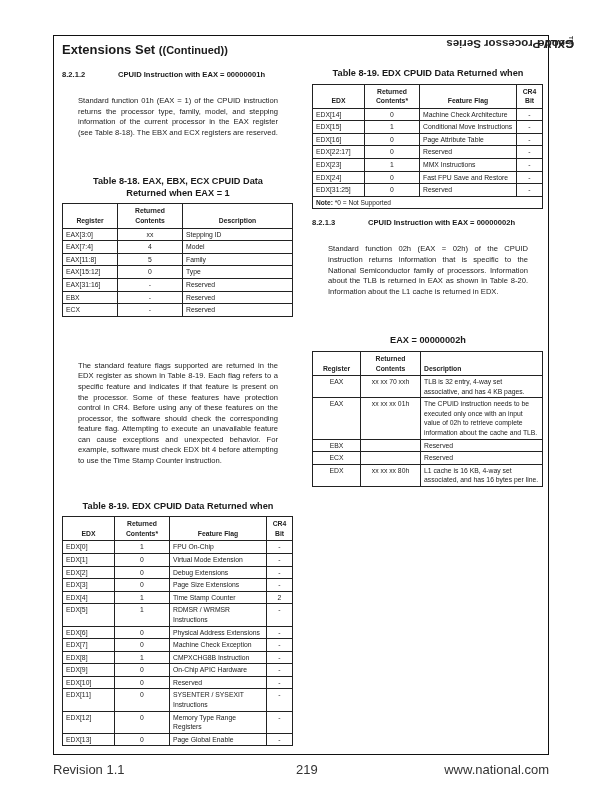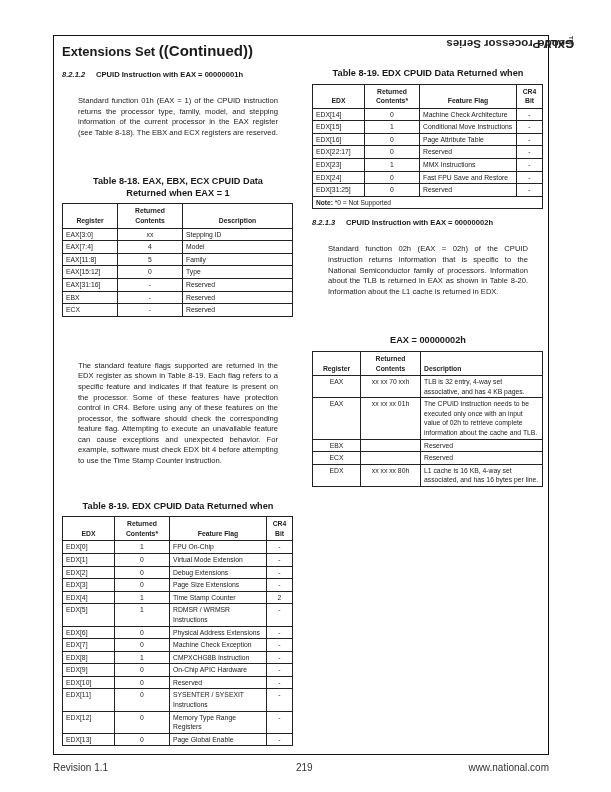--- a/index.html
+++ b/index.html
@@ -1,40 +1,40 @@
 <!DOCTYPE html>
 <html><head>
 <meta charset="utf-8">
 <style>
   html, body { margin: 0; padding: 0; background: #ffffff; }
   body { width: 611px; height: 792px; position: relative; overflow: hidden;
          font-family: "Liberation Sans", sans-serif; color: #1a1a1a; }
   .frame { position: absolute; left: 53px; top: 35px; width: 496px; height: 720px;
            border: 1px solid #111; border-top-width: 1.5px; box-sizing: border-box; }
   .page-title { position: absolute; left: 62px; top: 42px; font-size: 13px; font-weight: bold; }
-  .page-title .cont { font-size: 15px; }
+  .page-title .cont { font-size: 11px; }
   .side-title { position: absolute; left: 560px; top: 36px; width: 16px; height: 200px; }
   .side-title span { position: absolute; left: 0; top: 0; transform-origin: 0 0;
                      transform: translate(14px, 0) rotate(90deg); white-space: nowrap;
                      font-size: 11.5px; font-weight: bold; color: #222; }
   .side-title sup { font-size: 6px; }
   .col { position: absolute; }
   .left-col { left: 62px; top: 70px; width: 232px; }
   .right-col { left: 312px; top: 68px; width: 232px; }
   .sec-head { font-size: 7.6px; font-weight: bold; line-height: 10px; }
-  .sec-head .num { display: inline-block; width: 34px; font-style: italic; }
+  .sec-head .num { display: inline-block; width: 56px; }
   p.body { font-size: 7.6px; line-height: 10.6px; margin: 16px; text-align: justify; color: #222; }
   .tcap { font-size: 9.2px; font-weight: bold; text-align: center; line-height: 11.5px; }
   table { border-collapse: collapse; font-size: 6.8px; color: #222; }
   td, th { border: 1px solid #222; padding: 1px 3px; vertical-align: top; line-height: 9.6px; }
   th { font-weight: bold; vertical-align: bottom; text-align: center; font-size: 6.8px; padding: 2px 3px; }
   td.c { text-align: center; }
   .note-row td { font-size: 6.6px; }
   .note-row b { font-weight: bold; }
-  .footer { position: absolute; top: 762px; font-size: 10px; color: #333; }
+  .footer { position: absolute; top: 762px; font-size: 13px; color: #333; }
 </style>
 </head>
 <body>
 
 <div class="frame"></div>
 
 <div class="page-title">
   <span>Extensions Set</span>
   <span class="cont">(<span id="ts">(Continued)</span>)</span>
 </div>

